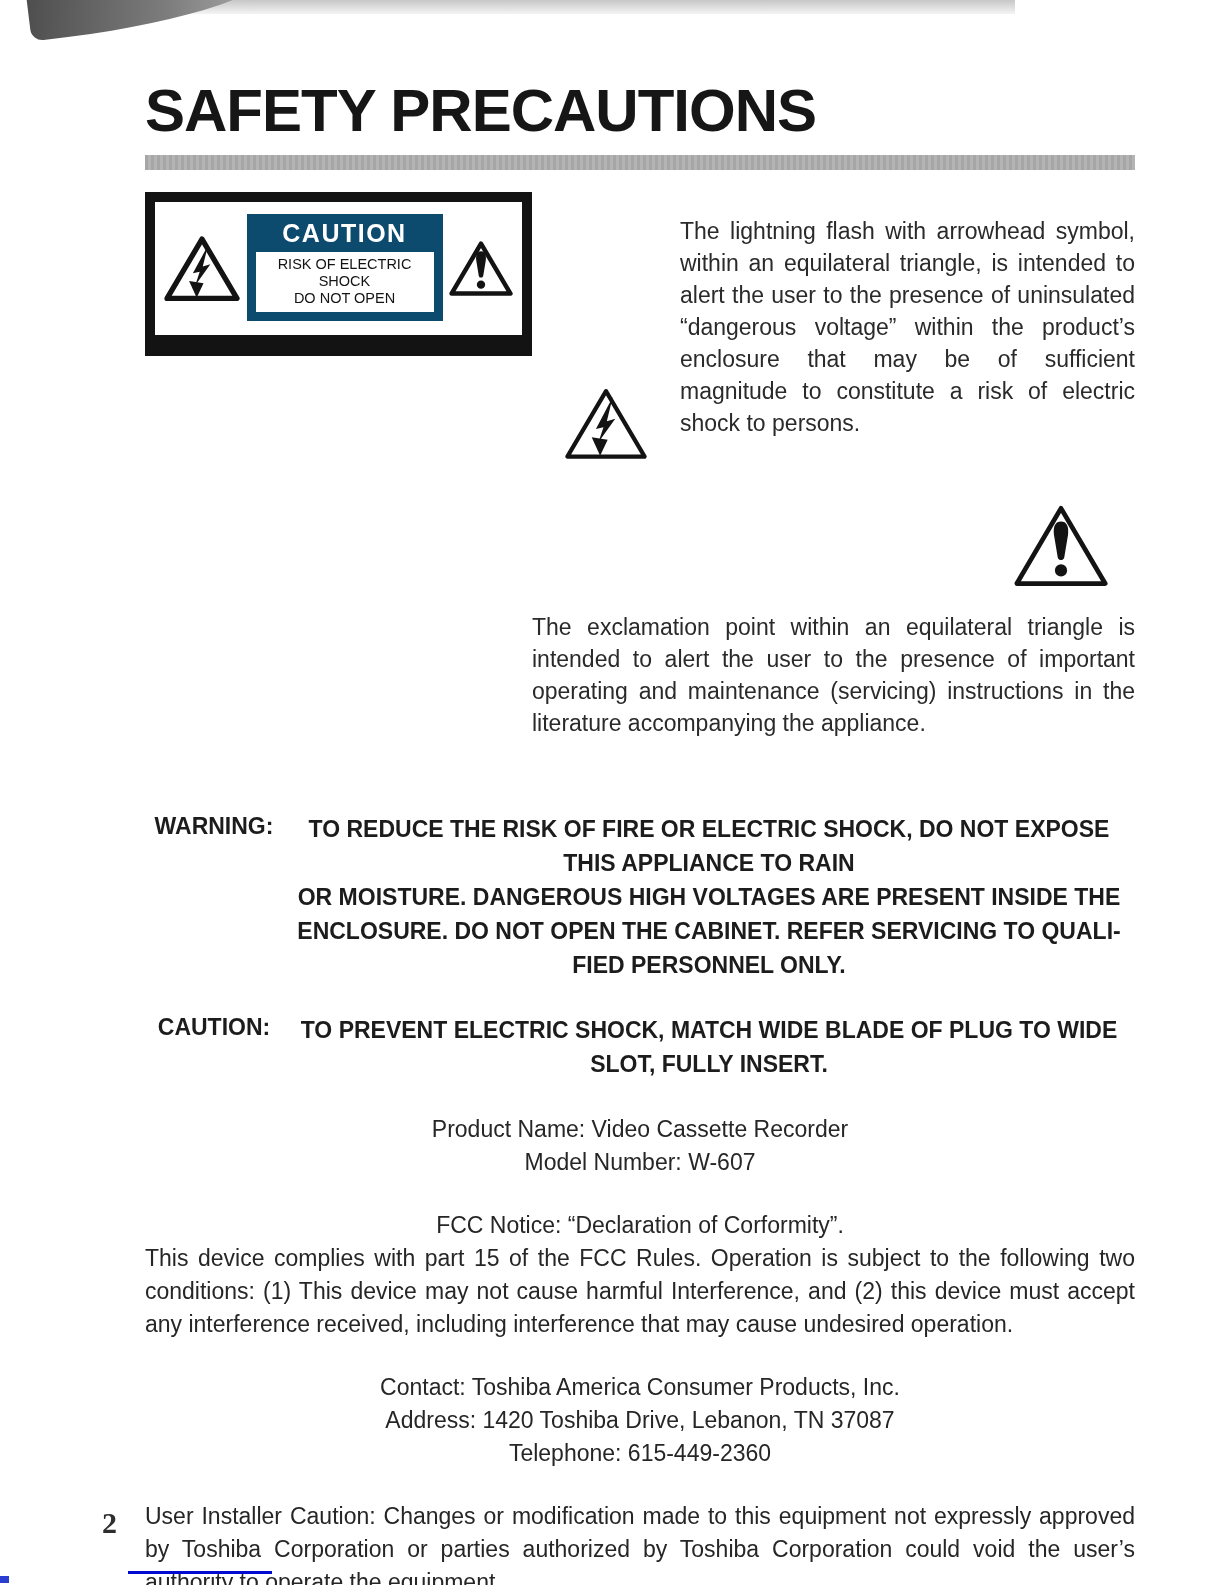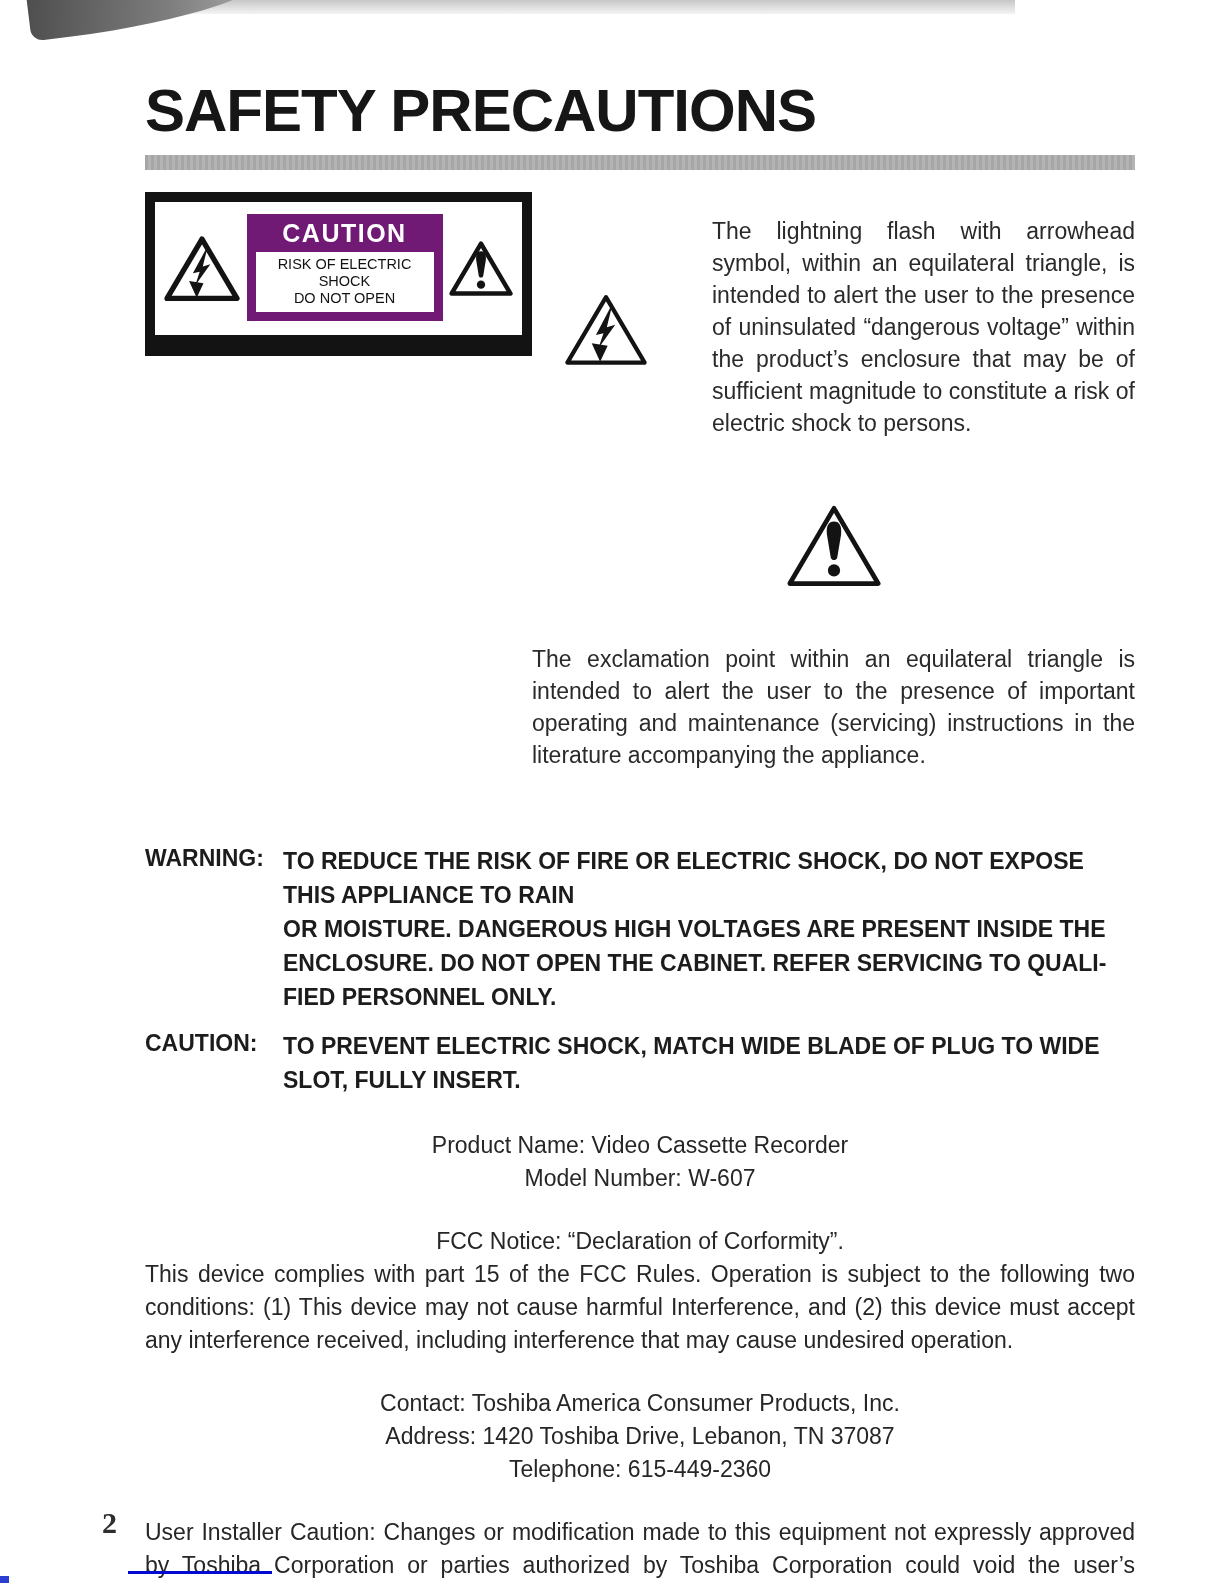--- a/index.html
+++ b/index.html
@@ -21,36 +21,36 @@
 
   .page-title{font-size:60px;font-weight:bold;letter-spacing:-1px;margin:0;color:#161616;}
   .title-rule{height:15px;margin-top:10px;
     background:repeating-linear-gradient(90deg,#a6a6a6 0 3px,#b4b4b4 3px 6px);}
 
   
   .symbols-row{display:flex;margin-top:22px;align-items:flex-start;}
 
   .caution-box{width:367px;flex:none;border:10px solid #131313;background:#fff;}
   .cb-top{display:flex;align-items:center;justify-content:space-between;padding:12px 9px 14px;}
-  .cb-banner{width:196px;background:#701a75;text-align:center;padding-top:5px;}
+  .cb-banner{width:196px;background:#0c4a6e;text-align:center;padding-top:5px;}
   .cb-banner-title{color:#ffffff;font-size:25px;font-weight:bold;letter-spacing:1.5px;}
   .cb-banner-sub{background:#ffffff;color:#131313;margin:4px 9px 9px;padding:4px 1px 5px;
     font-size:14.5px;line-height:17px;white-space:pre-line;text-align:center;}
   .cb-divider{height:11px;background:#131313;}
   .cb-body{padding:16px 13px 18px;font-weight:bold;font-size:20px;line-height:30px;
     text-align:justify;color:#151515;}
 
   .symbols-right{flex:1;}
-  .sym-item{display:flex;align-items:center;gap:32px;}
+  .sym-item{display:flex;align-items:flex-end;}
   .sym-item + .sym-item{margin-top:16px;flex-direction:column;}
   .sym-icon{width:148px;flex:none;display:flex;justify-content:center;}
   .sym-text{flex:1;font-size:23px;line-height:32px;text-align:justify;color:#2a2a2a;}
 
   
-  .notice-block{display:flex;}
+  .notice-block{display:flex;text-align:center;}
   .notice-label{width:138px;flex:none;font-weight:bold;font-size:23px;padding-top:1px;}
   .notice-text{flex:1;font-weight:bold;font-size:23px;line-height:34px;white-space:pre-line;}
 
   .para{font-size:23px;line-height:33px;margin:0;color:#262626;text-align:center;}
   .just{text-align:justify;}
   .bold{font-weight:bold;color:#1a1a1a;}
 
   .page-number{position:absolute;left:102px;top:1506px;
     font-family:"Liberation Serif","DejaVu Serif",serif;font-weight:bold;font-size:30px;color:#2e2e2e;}
   .footer-blue-line{position:absolute;left:128px;top:1571px;width:144px;height:3px;background:#0009cf;}
@@ -122,21 +122,21 @@
 
   <div class="notice-block" style="margin-top:50px;">
     <span class="notice-label">WARNING:</span>
     <span class="notice-text">TO REDUCE THE RISK OF FIRE OR ELECTRIC SHOCK, DO NOT EXPOSE
 THIS APPLIANCE TO RAIN
 OR MOISTURE. DANGEROUS HIGH VOLTAGES ARE PRESENT INSIDE THE
 ENCLOSURE. DO NOT OPEN THE CABINET. REFER SERVICING TO QUALI-
 FIED PERSONNEL ONLY.</span>
   </div>
 
-  <div class="notice-block" style="margin-top:15px;">
+  <div class="notice-block" style="margin-top:31px;">
     <span class="notice-label">CAUTION:</span>
     <span class="notice-text">TO PREVENT ELECTRIC SHOCK, MATCH WIDE BLADE OF PLUG TO WIDE
 SLOT, FULLY INSERT.</span>
   </div>
 
   <p class="para" style="margin-top:32px;">Product Name: Video Cassette Recorder</p>
   <p class="para">Model Number: W-607</p>
 
   <p class="para" style="margin-top:30px;">FCC Notice: “Declaration of Corformity”.</p>
 

